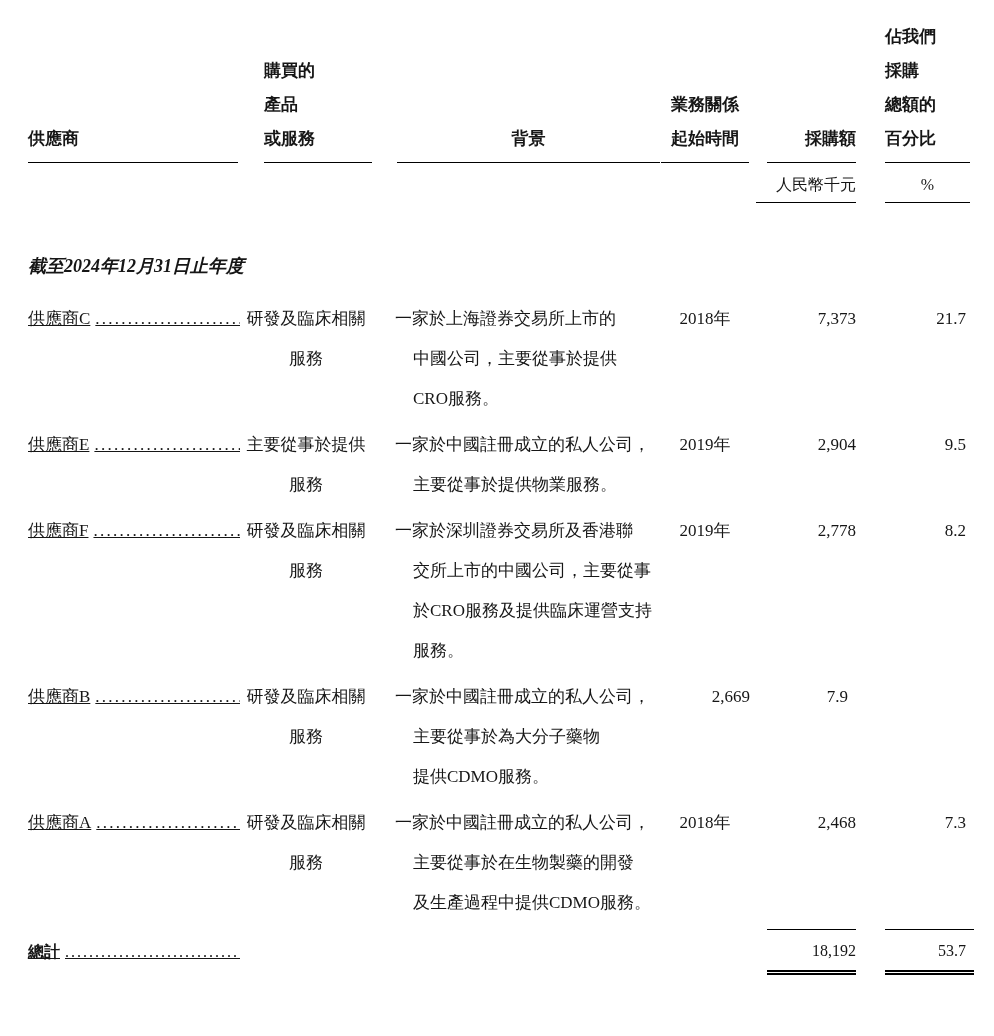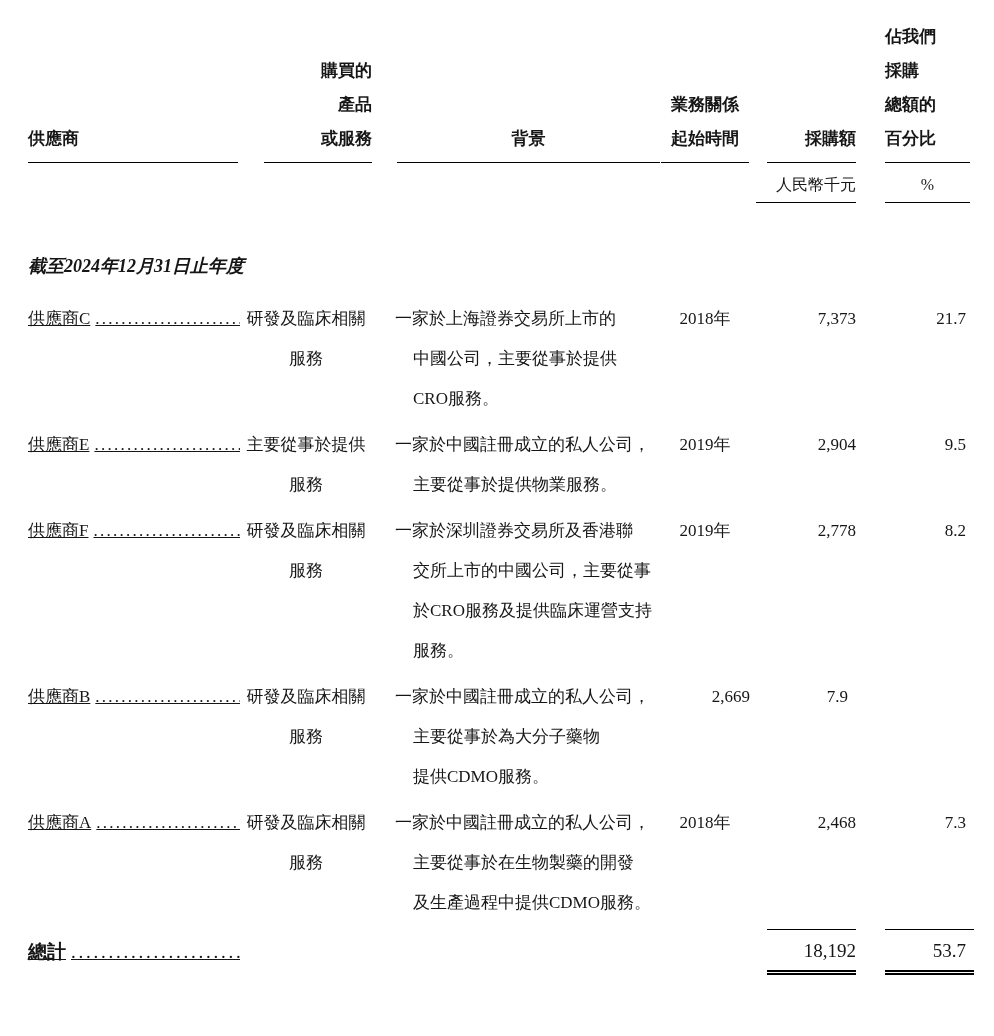--- a/index.html
+++ b/index.html
@@ -16,21 +16,21 @@
     display: grid;
     grid-template-columns: 212px 132px 288px 90px 106px 118px;
     width: 946px;
     margin-left: 28px;
   }
 
   
   .thead { padding-top: 20px; align-items: end; font-weight: bold; font-size: 17px; line-height: 34px; }
   .h-inner { border-bottom: 1.5px solid #000; padding-bottom: 6px; }
   .h1i { width: 210px; text-align: left; }
-  .h2i { width: 108px; margin-left: auto; text-align: right; }
+  .h2i { width: 108px; margin-left: auto; text-align: left; }
   .h3i { width: 263px; margin-left: 25px; text-align: center; }
   .h4i { width: 88px;  margin-left: 1px;  text-align: center; }
   .h5i { width: 89px;  margin-left: 17px; text-align: right; }
   .h6i { width: 85px;  margin-left: 29px; text-align: left; }
 
   
   .units { font-size: 16px; }
   .u-inner { border-bottom: 1.5px solid #000; padding: 10px 0 5px 0; line-height: 24px; }
   .u5i { width: 100px; margin-left: 6px; text-align: right; }
   .u6i { width: 85px;  margin-left: 29px; text-align: center; }
@@ -53,21 +53,21 @@
   }
   .c2 { text-align: center; }
   .c3 { padding-left: 23px; }
   .c3 .bg-line { white-space: nowrap; }
   .c3 .bg-line:not(:first-child) { padding-left: 18px; }
   .c4 { text-align: center; }
   .c5 { text-align: right; }
   .c6 { text-align: right; padding-right: 8px; }
 
   
-  .total { margin-top: 2px; font-size: 19px; line-height: 24px; }
+  .total { margin-top: 2px; font-size: 16px; line-height: 24px; }
   .total .c1 { font-weight: bold; align-items: baseline; }
   .total .c1 .leader { font-weight: normal; }
   .t-inner {
     border-top: 1.5px solid #000;
     border-bottom: 5px double #000;
     padding: 9px 0 7px 0;
     text-align: right;
   }
   .t5i { width: 89px; margin-left: 17px; }
   .t6i { width: 89px; margin-left: 29px; padding-right: 8px; }

